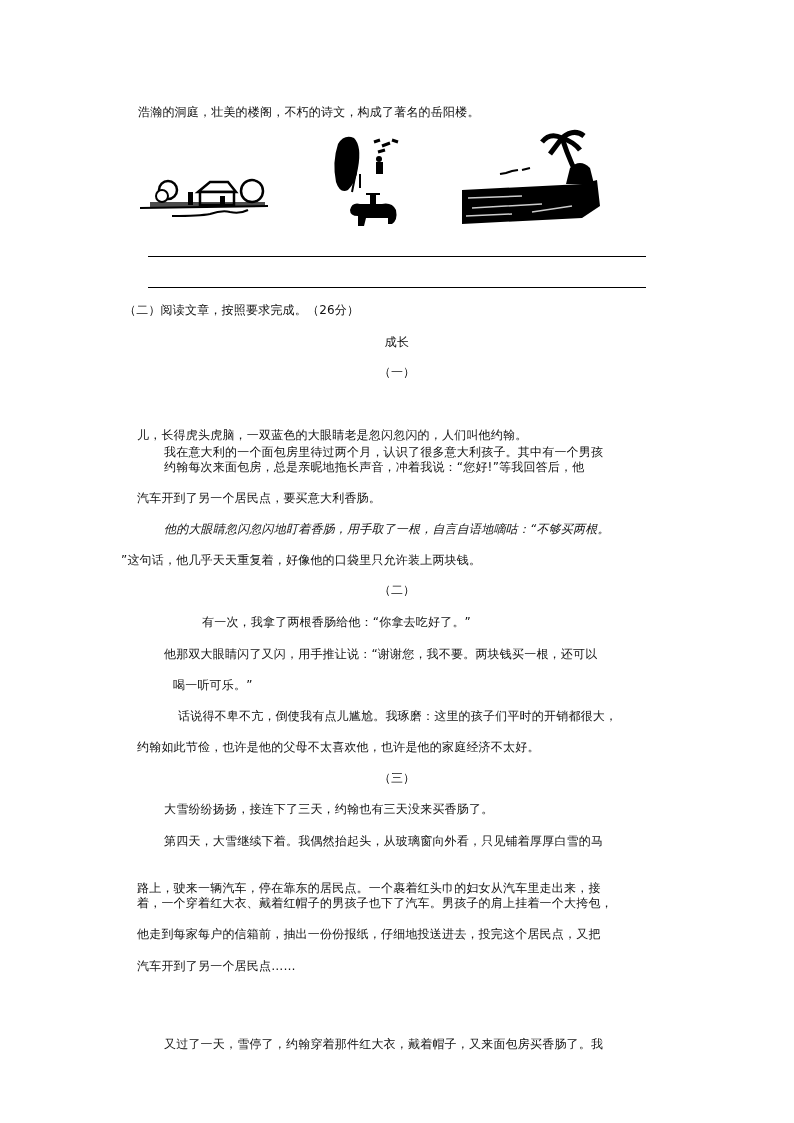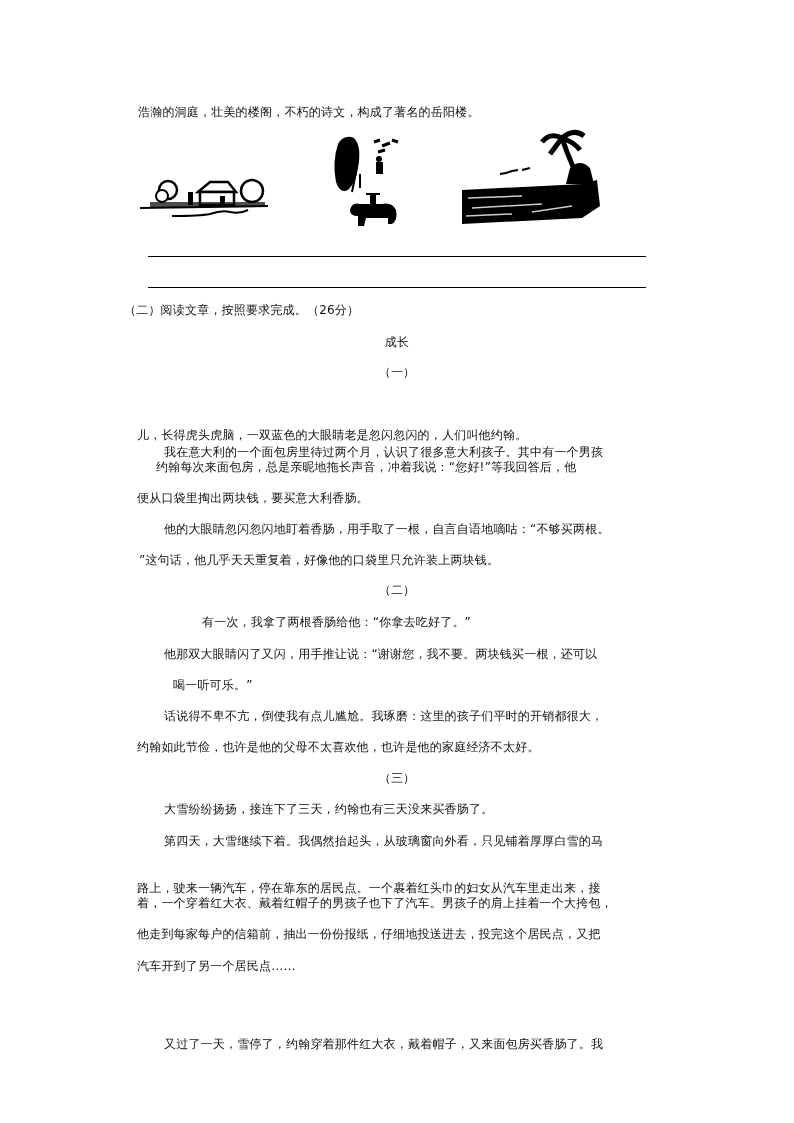--- a/index.html
+++ b/index.html
@@ -50,30 +50,30 @@
 
 <div class="rule" style="top:256px;"></div>
 <div class="rule" style="top:287px;"></div>
 
 <div class="t" style="left:124px; top:302px;">（二）阅读文章，按照要求完成。（26分）</div>
 <div class="t center" style="top:334px;">成长</div>
 
 <div class="t center" style="top:364px;">（一）</div>
 <div class="t" style="left:164px; top:396px;margin-top:48px;">我在意大利的一个面包房里待过两个月，认识了很多意大利孩子。其中有一个男孩</div>
 <div class="t" style="left:137px; top:427px;">儿，长得虎头虎脑，一双蓝色的大眼睛老是忽闪忽闪的，人们叫他约翰。</div>
-<div class="t" style="left:156px; top:459px;">约翰每次来面包房，总是亲昵地拖长声音，冲着我说：“您好!”等我回答后，他</div>
-<div class="t" style="left:137px; top:490px;">便从口袋里掏出两块钱，要买意大利香肠。</div>
-<div class="t" style="left:164px; top:521px;">他的大眼睛忽闪忽闪地盯着香肠，用手取了一根，自言自语地嘀咕：“不够买两根。</div>
-<div class="t" style="left:139px; top:552px;">”这句话，他几乎天天重复着，好像他的口袋里只允许装上两块钱。</div>
+<div class="t" style="left:164px; top:459px;">约翰每次来面包房，总是亲昵地拖长声音，冲着我说：“您好!”等我回答后，他</div>
+<div class="t" style="left:137px; top:490px;">汽车开到了另一个居民点，要买意大利香肠。</div>
+<div class="t" style="left:164px; top:521px;font-style:italic;">他的大眼睛忽闪忽闪地盯着香肠，用手取了一根，自言自语地嘀咕：“不够买两根。</div>
+<div class="t" style="left:121px; top:552px;">”这句话，他几乎天天重复着，好像他的口袋里只允许装上两块钱。</div>
 
 <div class="t center" style="top:582px;">（二）</div>
 <div class="t" style="left:164px; top:614px;margin-left:38px;">有一次，我拿了两根香肠给他：“你拿去吃好了。”</div>
 <div class="t" style="left:164px; top:646px;">他那双大眼睛闪了又闪，用手推让说：“谢谢您，我不要。两块钱买一根，还可以</div>
 <div class="t" style="left:137px; top:677px;padding-left:36px;">喝一听可乐。”</div>
-<div class="t" style="left:164px; top:708px;text-align:center;">话说得不卑不亢，倒使我有点儿尴尬。我琢磨：这里的孩子们平时的开销都很大，</div>
+<div class="t" style="left:178px; top:708px;text-align:center;">话说得不卑不亢，倒使我有点儿尴尬。我琢磨：这里的孩子们平时的开销都很大，</div>
 <div class="t" style="left:137px; top:739px;">约翰如此节俭，也许是他的父母不太喜欢他，也许是他的家庭经济不太好。</div>
 
 <div class="t center" style="top:770px;">（三）</div>
 <div class="t" style="left:164px; top:801px;">大雪纷纷扬扬，接连下了三天，约翰也有三天没来买香肠了。</div>
 <div class="t" style="left:164px; top:833px;">第四天，大雪继续下着。我偶然抬起头，从玻璃窗向外看，只见铺着厚厚白雪的马</div>
 <div class="t" style="left:137px; top:880px;">路上，驶来一辆汽车，停在靠东的居民点。一个裹着红头巾的妇女从汽车里走出来，接</div>
 <div class="t" style="left:137px; top:895px;">着，一个穿着红大衣、戴着红帽子的男孩子也下了汽车。男孩子的肩上挂着一个大挎包，</div>
 <div class="t" style="left:137px; top:926px;">他走到每家每户的信箱前，抽出一份份报纸，仔细地投送进去，投完这个居民点，又把</div>
 <div class="t" style="left:137px; top:958px;">汽车开到了另一个居民点……</div>
 <div class="t" style="left:164px; top:989px;margin-top:47px;">又过了一天，雪停了，约翰穿着那件红大衣，戴着帽子，又来面包房买香肠了。我</div>

